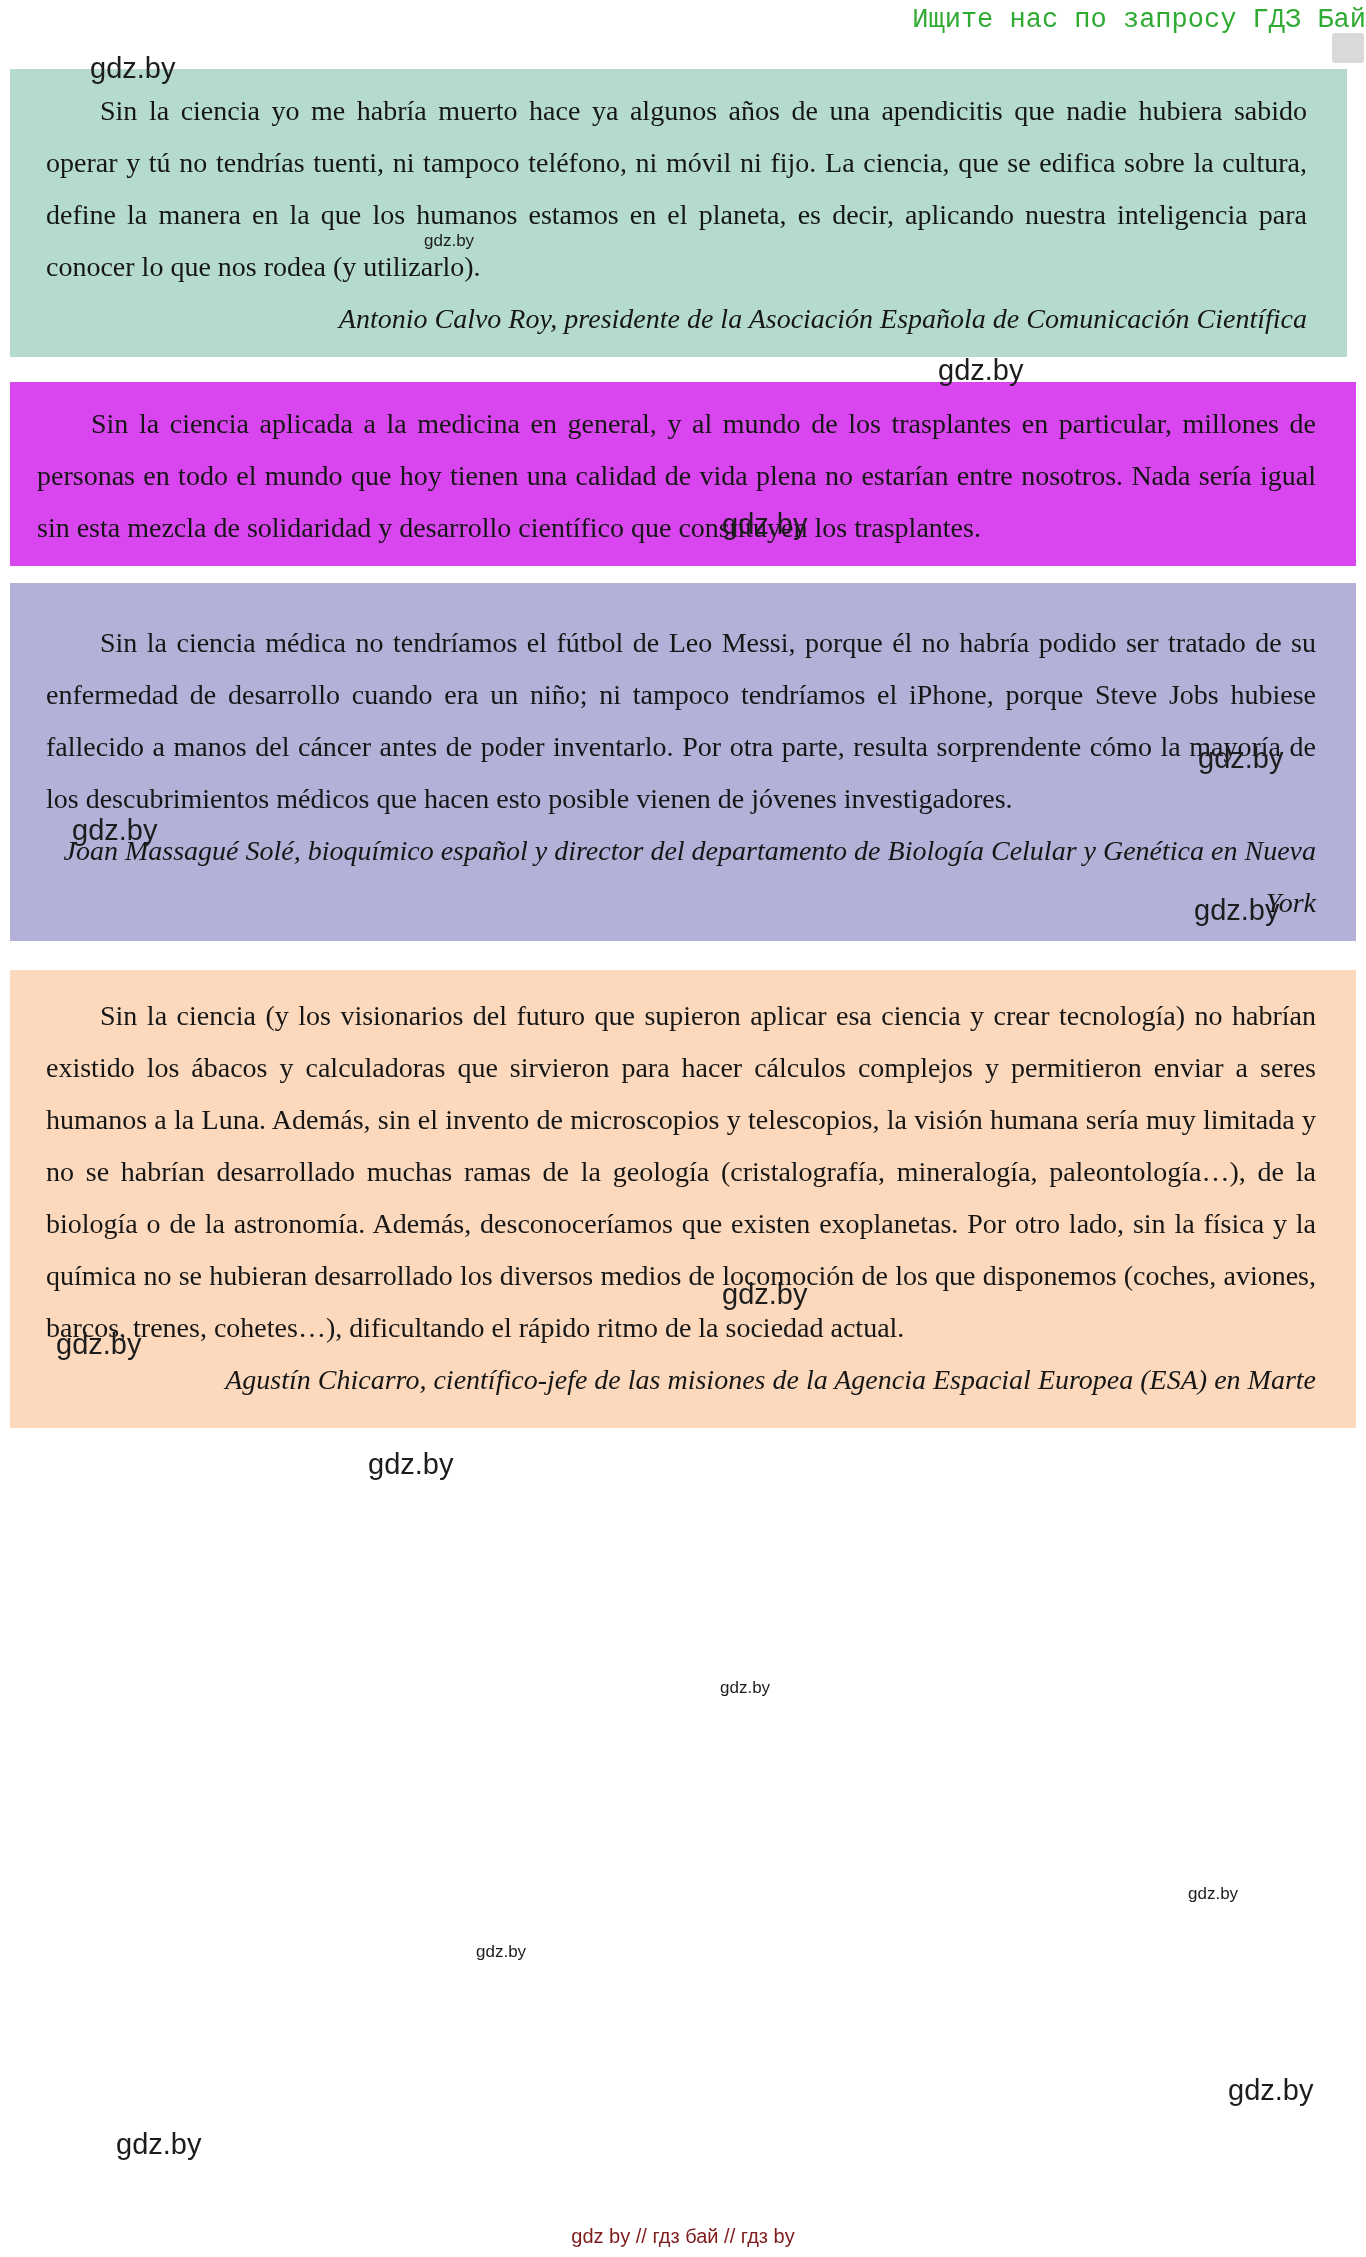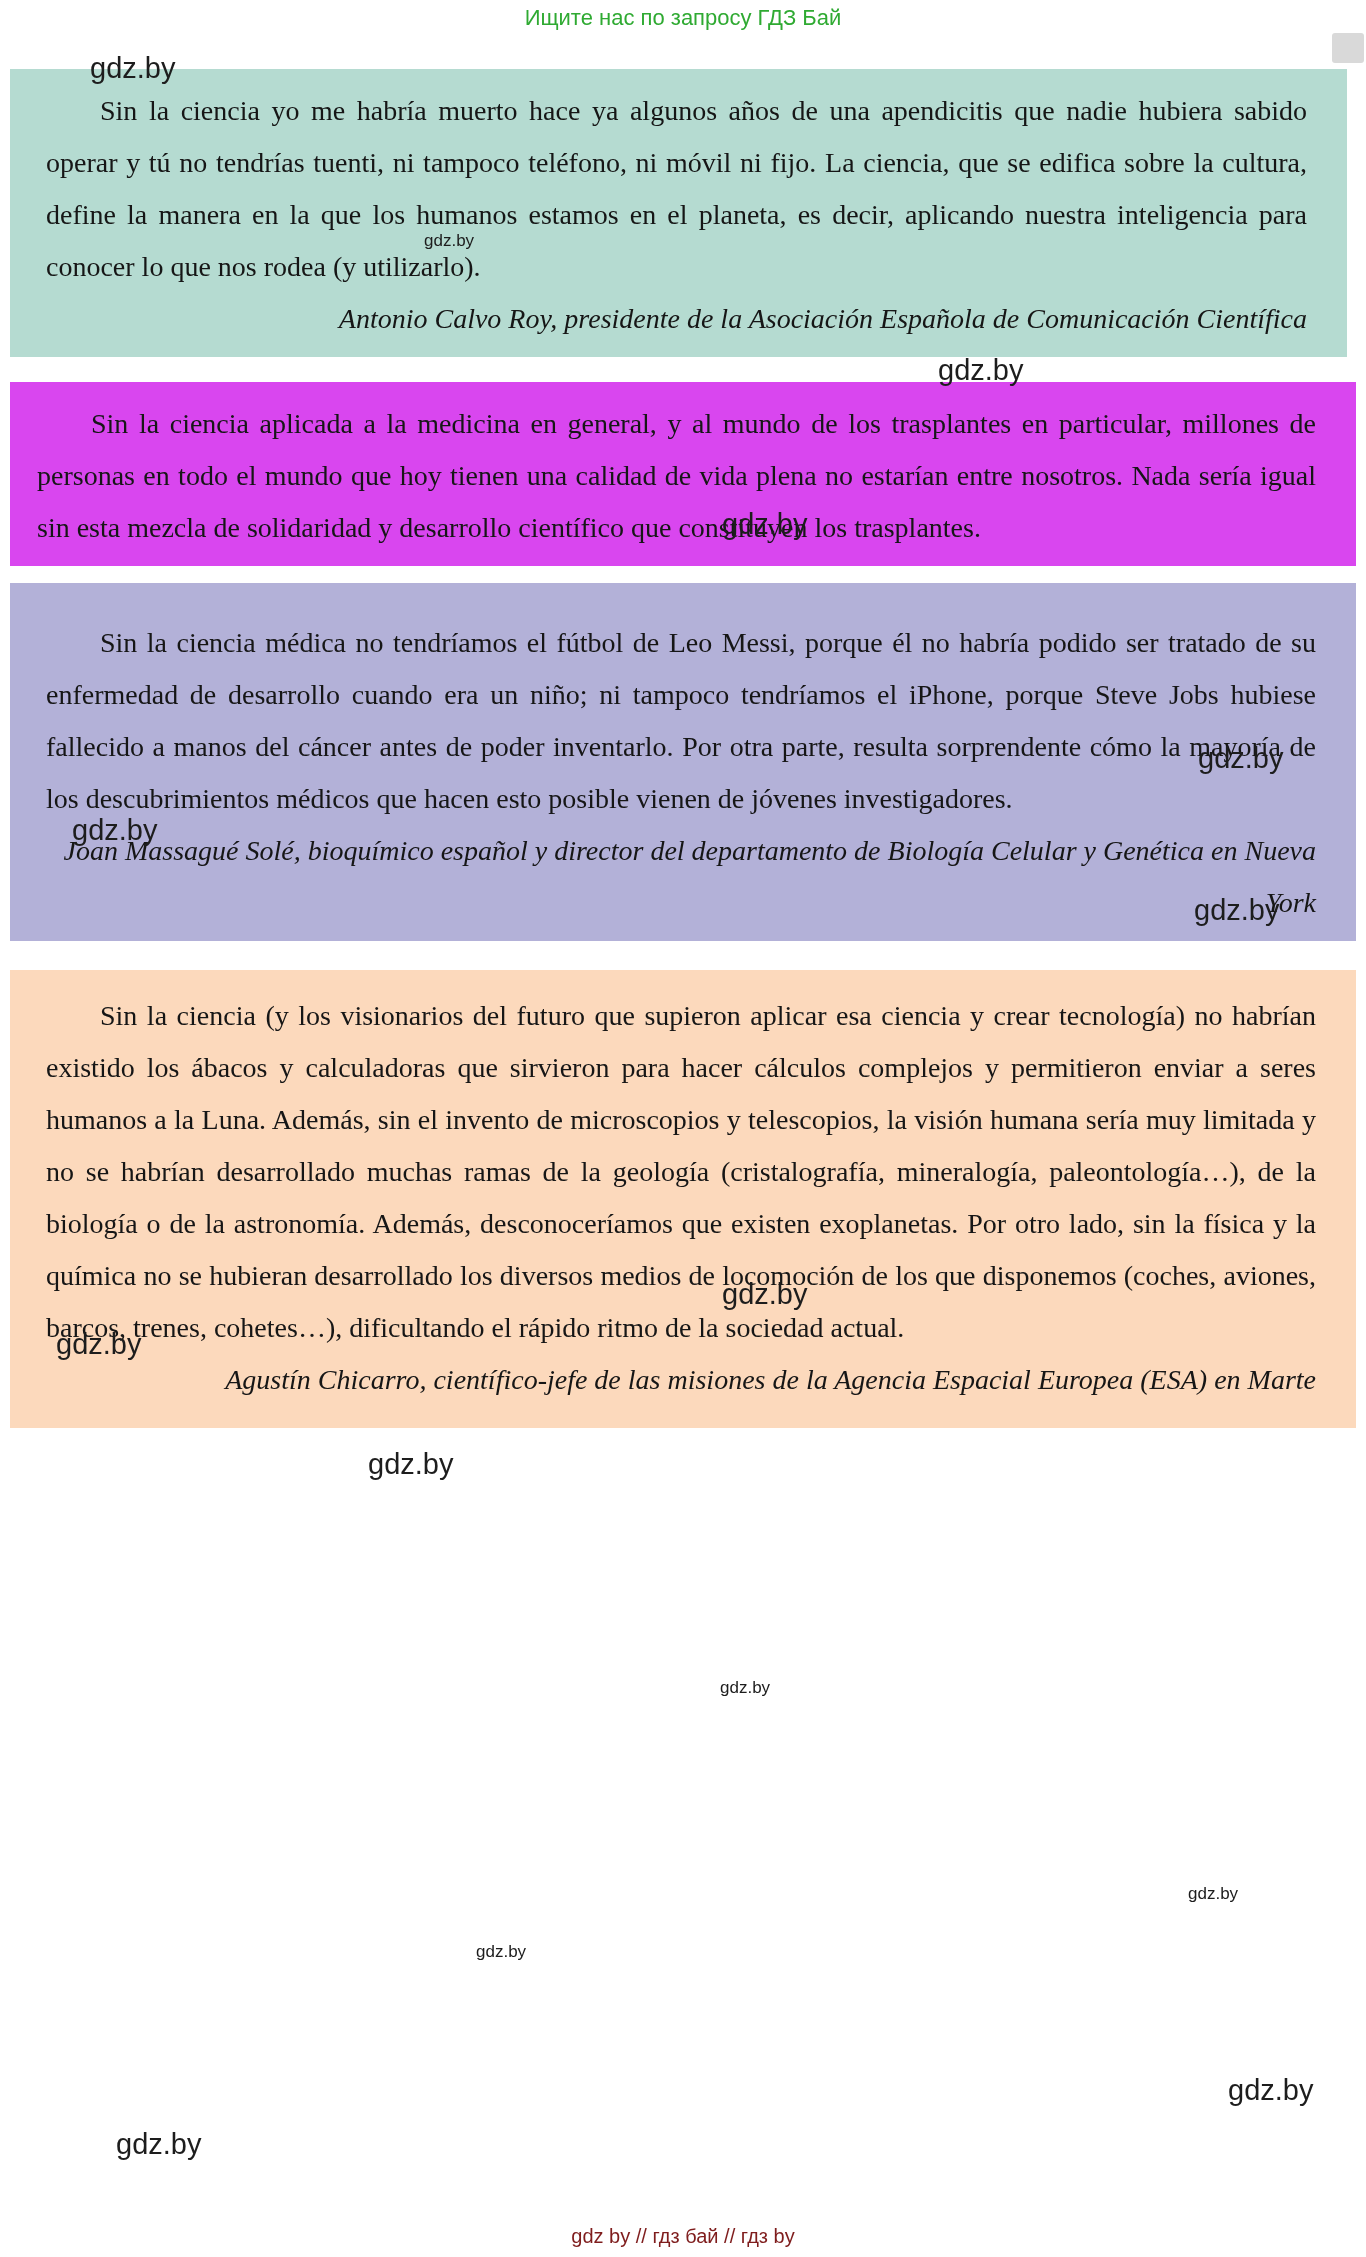--- a/index.html
+++ b/index.html
@@ -8,23 +8,23 @@
     width:1366px;
     height:2257px;
     background:#ffffff;
     overflow:hidden;
     font-family:"Liberation Serif","DejaVu Serif",serif;
     color:#161616;
   }
   .top-note {
     position:absolute;
     top:5px; left:0; width:100%;
-    text-align:center;
-    font-family:Liberation Sans, sans-serif;
-    font-size:22px;
+    text-align:right;
+    font-family:Liberation Mono, monospace;
+    font-size:27px;
     color:#2faa32;
   }
   .corner-box {
     position:absolute;
     top:33px; left:1332px;
     width:32px; height:30px;
     background:#d9d9d9;
     border-radius:3px;
   }
   .content {

